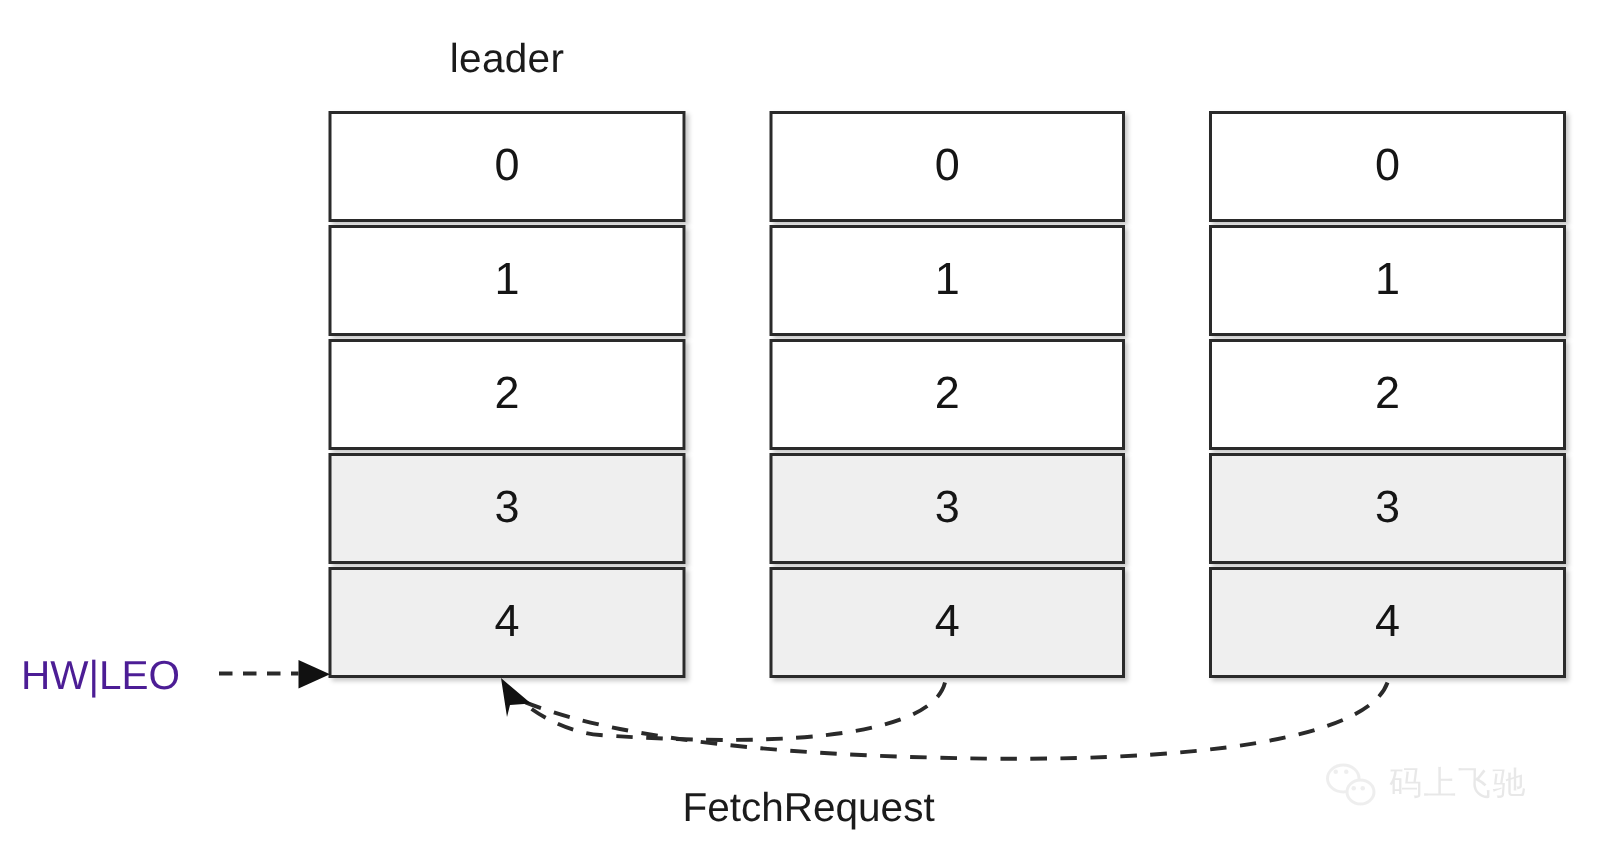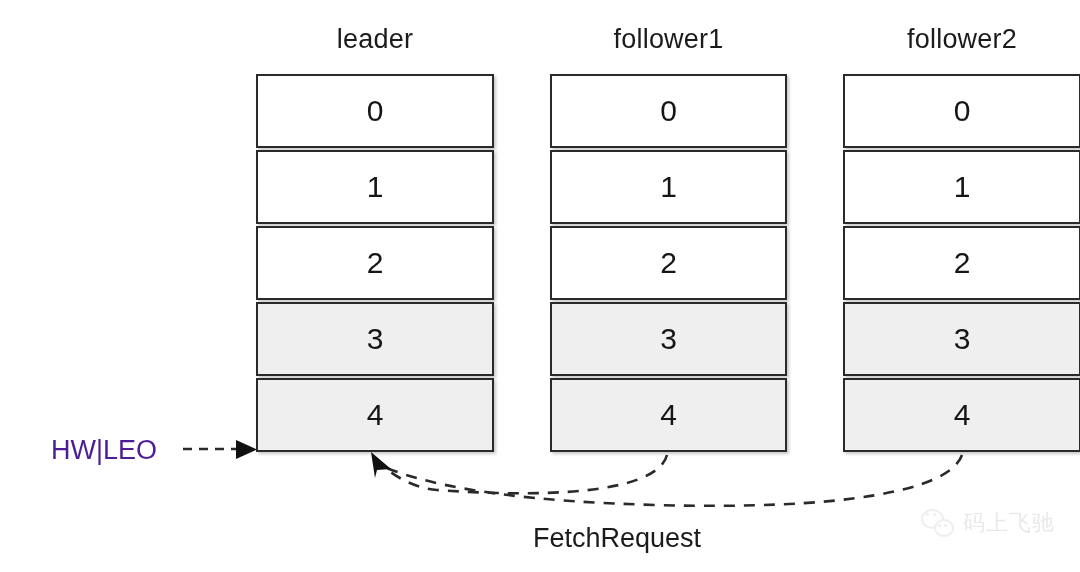--- a/index.html
+++ b/index.html
@@ -14,21 +14,20 @@
     position: relative;
     overflow: hidden;
     font-family: "Liberation Sans", sans-serif;
     color: #1a1a1a;
   }
   #stage {
     position: absolute;
     left: 0; top: 0;
     width: 943px;
     height: 572px;
-    margin-left: 37px;
   }
 
   
   .column {
     position: absolute;
   }
   .col-title {
     position: absolute;
     top: 0;
     left: 0;
@@ -73,21 +72,20 @@
     line-height: 32px;
     color: #4c1d95;
     white-space: nowrap;
   }
   .fetch-label {
     position: absolute;
     font-size: 27px;
     line-height: 32px;
     color: #1b1b1b;
     white-space: nowrap;
-    text-align: center;
   }
 
   
   #overlay {
     position: absolute;
     left: 0; top: 0;
     width: 1080px;
     height: 572px;
     pointer-events: none;
   }
@@ -146,32 +144,30 @@
     <div class="cells" style="top:52px;">
       <div class="cell" style="height:74px;">0</div>
       <div class="cell" style="height:74px;">1</div>
       <div class="cell" style="height:74px;">2</div>
       <div class="cell shaded" style="height:74px;">3</div>
       <div class="cell shaded" style="height:74px;">4</div>
     </div>
   </div>
 
   <div class="column" style="left:513px; top:22px; width:237px; height:430px;">
-    <div class="col-title">follower1</div>
     <div class="cells" style="top:52px;">
       <div class="cell" style="height:74px;">0</div>
       <div class="cell" style="height:74px;">1</div>
       <div class="cell" style="height:74px;">2</div>
       <div class="cell shaded" style="height:74px;">3</div>
       <div class="cell shaded" style="height:74px;">4</div>
     </div>
   </div>
 
   <div class="column" style="left:806px; top:22px; width:238px; height:430px;">
-    <div class="col-title">follower2</div>
     <div class="cells" style="top:52px;">
       <div class="cell" style="height:74px;">0</div>
       <div class="cell" style="height:74px;">1</div>
       <div class="cell" style="height:74px;">2</div>
       <div class="cell shaded" style="height:74px;">3</div>
       <div class="cell shaded" style="height:74px;">4</div>
     </div>
   </div>
 
   <div class="hw-label" style="left:14px; top:434px;">HW|LEO</div>

